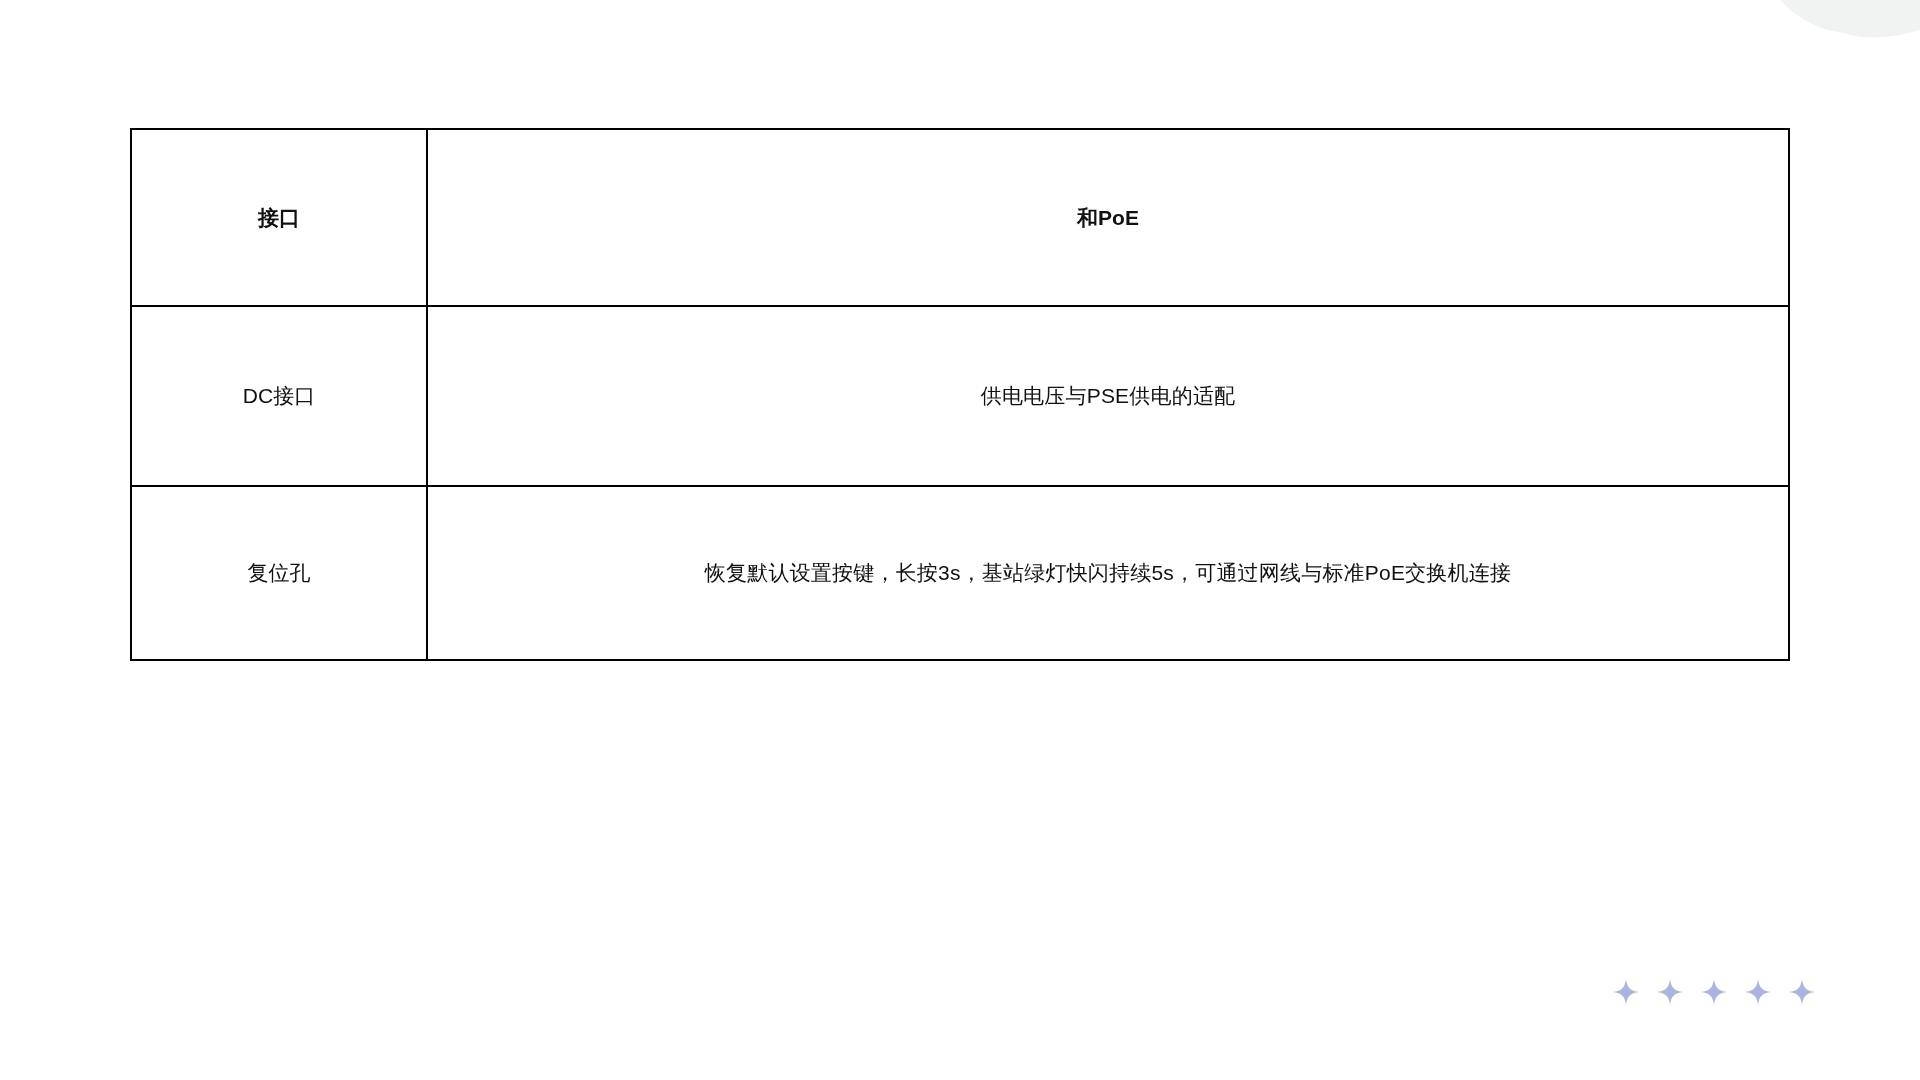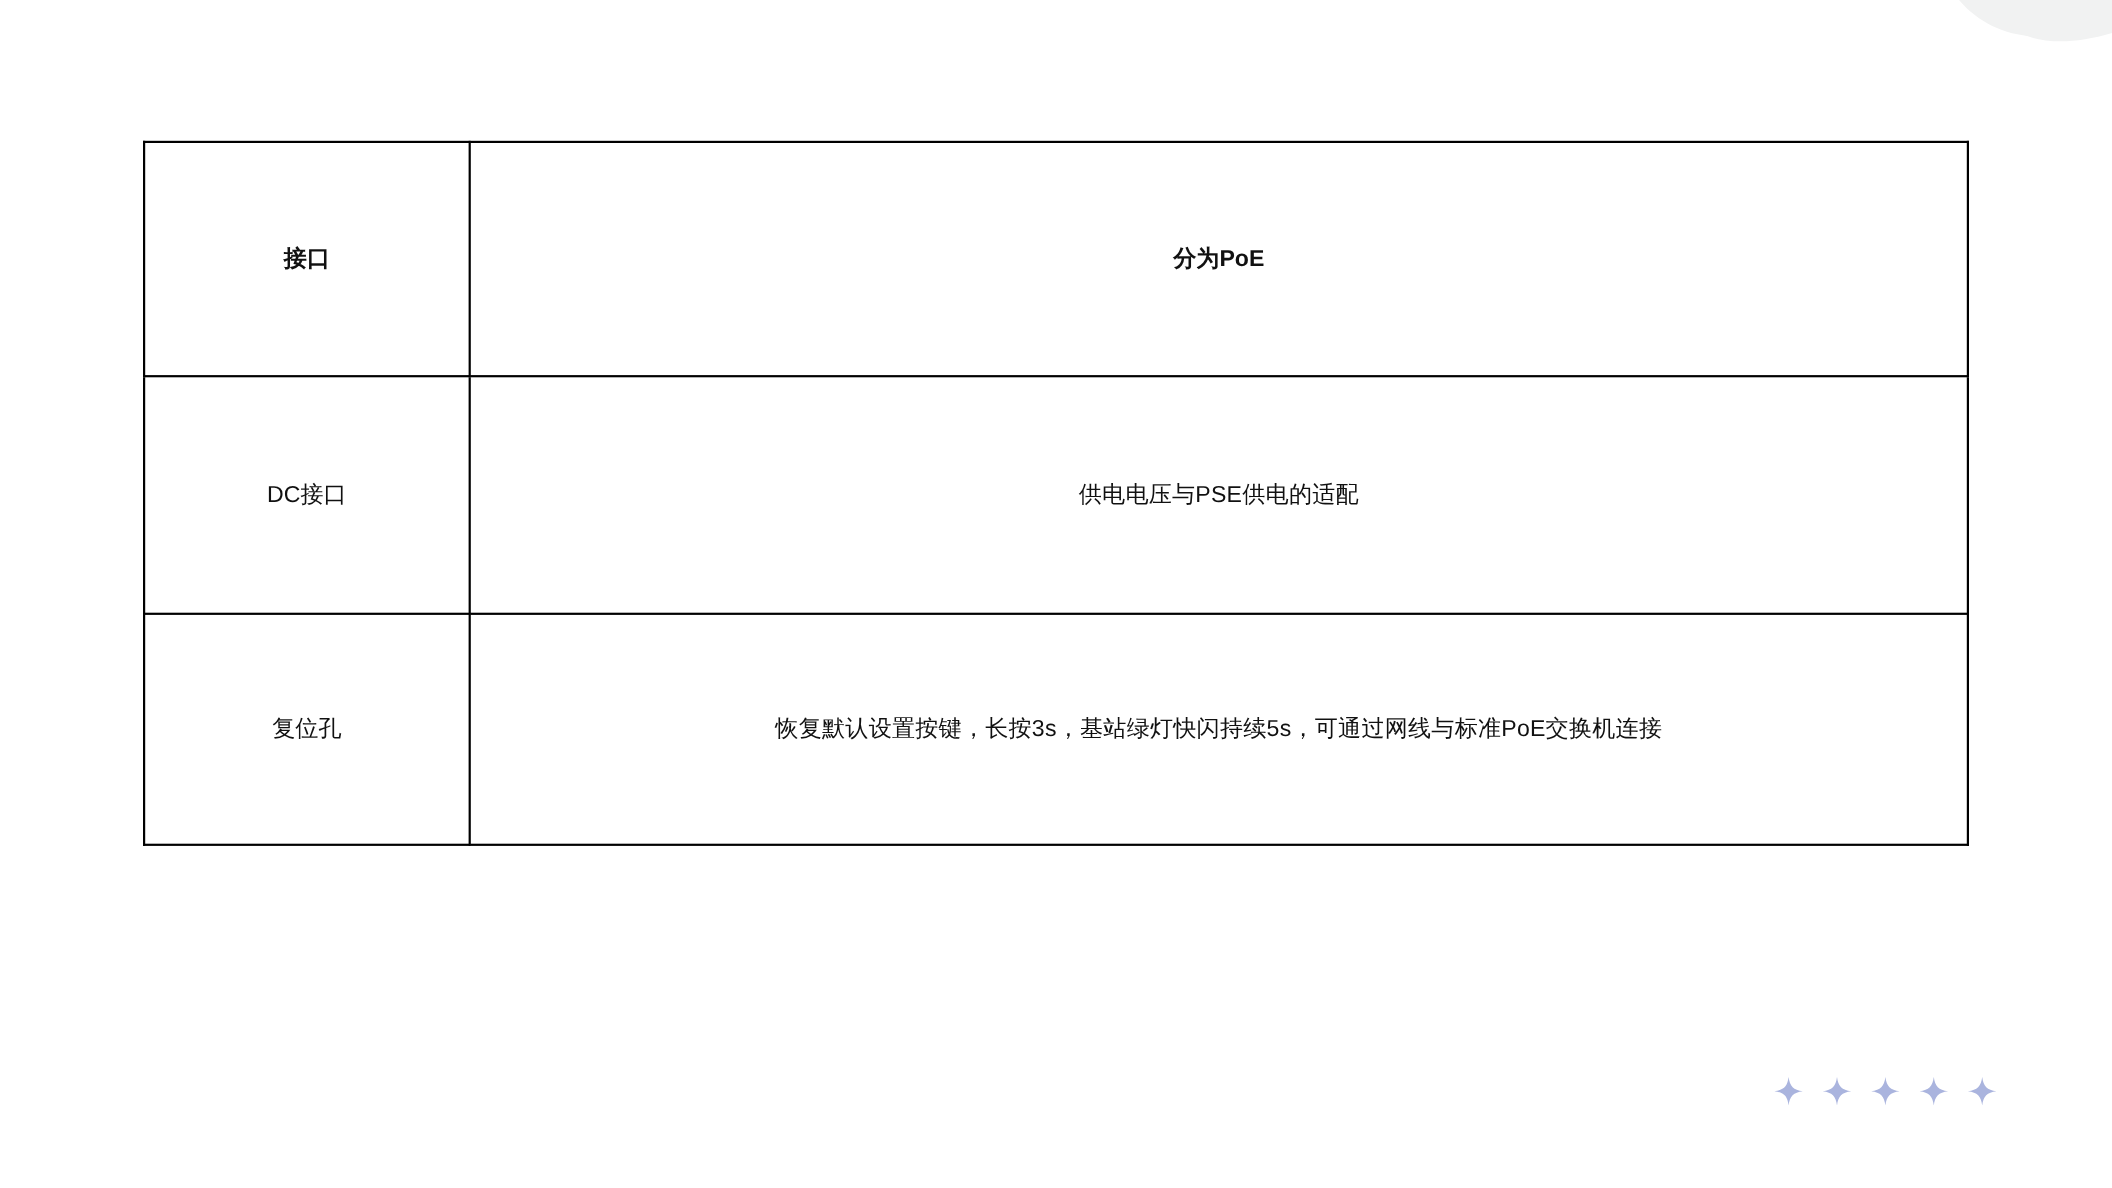--- a/index.html
+++ b/index.html
@@ -57,21 +57,21 @@
   table.spec {
     border-collapse: collapse;
     width: 100%;
     table-layout: fixed;
     background: #ffffff;
   }
   table.spec th, table.spec td {
     border: 2px solid #000000;
     text-align: center;
     vertical-align: middle;
-    padding: 28px 14px;
+    padding: 10px 14px;
     font-size: 21px;
     line-height: 1.5;
     color: #111111;
   }
   table.spec col.c1 { width: 296px; }
   table.spec col.c2 { width: auto; }
 
   thead th {
     font-weight: bold;
     font-size: 22px;
@@ -105,21 +105,21 @@
 
   <div class="table-wrap">
     <table class="spec">
       <colgroup>
           <col class="c1">
           <col class="c2">
         </colgroup>
       <thead>
         <tr>
           <th>接口</th>
-          <th>分为PoE</th>
+          <th>和PoE</th>
         </tr>
       </thead>
       <tbody>
         <tr class="r-dc">
           <td class="iface">DC接口</td>
           <td class="desc">供电电压与PSE供电的适配</td>
         </tr>
         <tr class="r-reset">
           <td class="iface">复位孔</td>
           <td class="desc">恢复默认设置按键，长按3s，基站绿灯快闪持续5s，可通过网线与标准PoE交换机连接</td>

